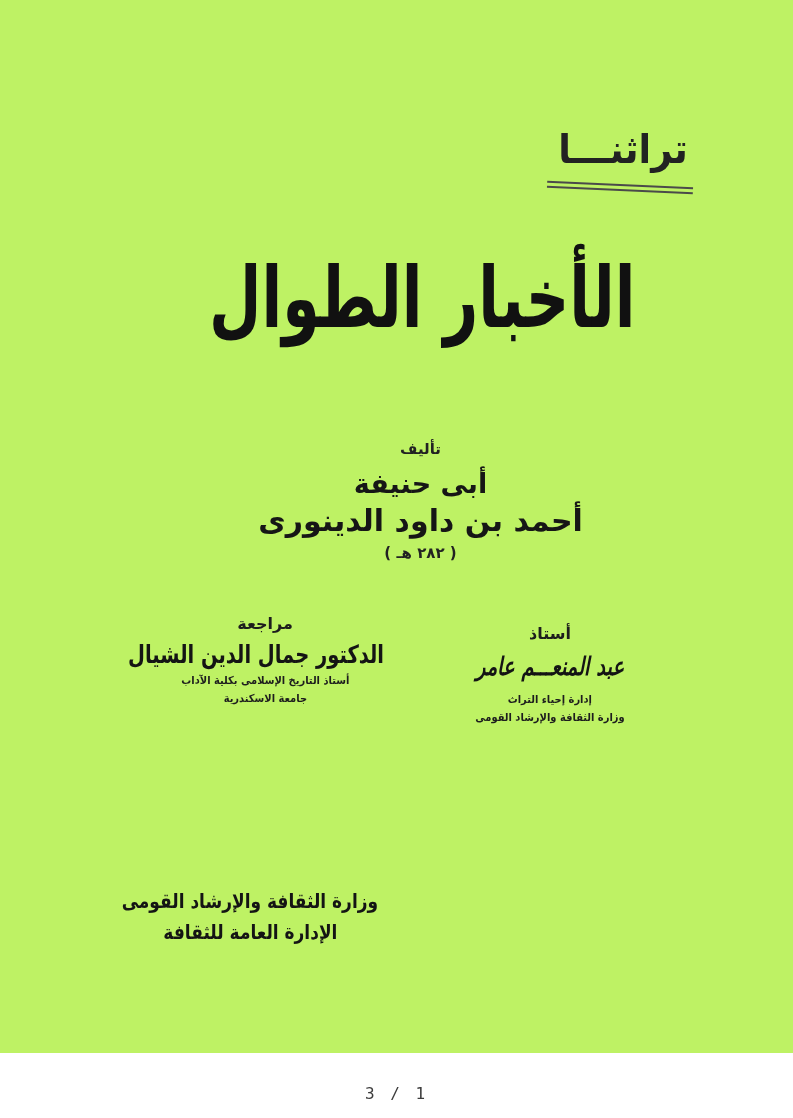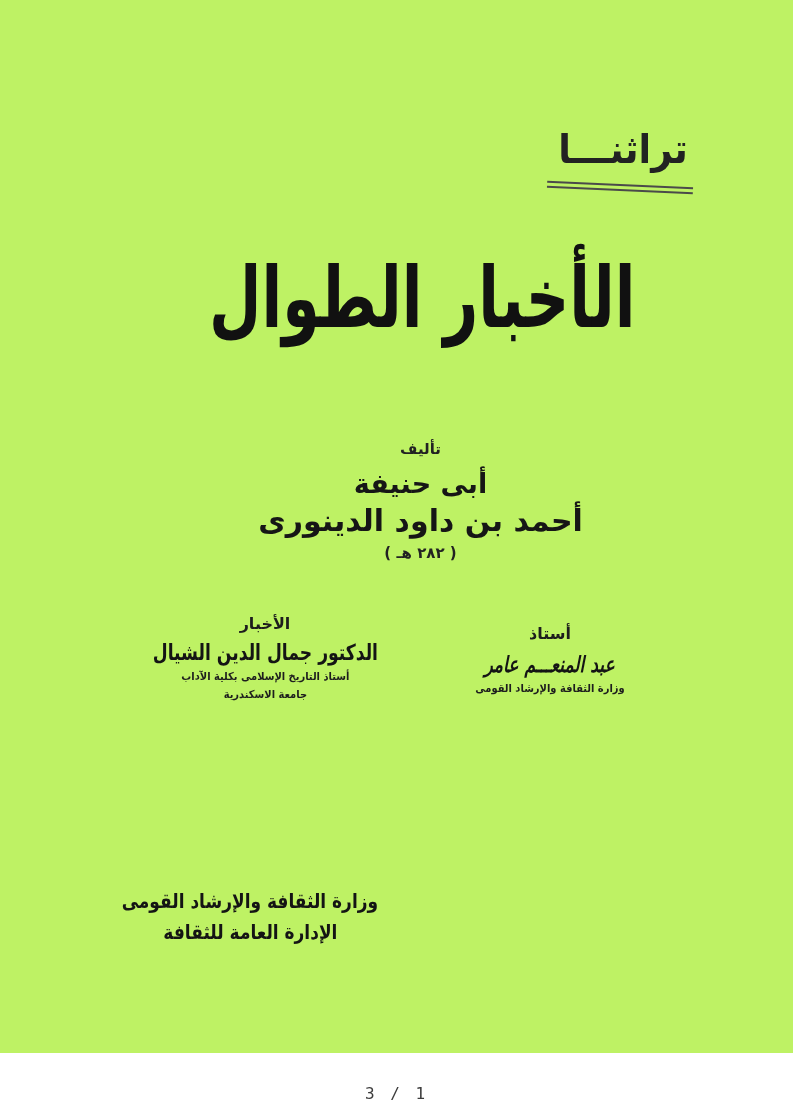--- a/index.html
+++ b/index.html
@@ -73,21 +73,21 @@
   .byline-label { font-size: 15px; font-weight: bold; color: #222; }
   .author-kunya { margin-top: 10px; font-size: 27px; font-weight: bold; color: #161616; }
   .author-name  { margin-top: 4px; font-size: 30px; font-weight: bold; color: #161616; letter-spacing: -1px; }
   .author-year  { margin-top: 6px; font-size: 15px; font-weight: bold; color: #222; letter-spacing: 1px; }
 
   
   .credit-col { position: absolute; text-align: center; }
   .credit-col.editor   { top: 624px; left: 425px; width: 250px; }
   .credit-col.reviewer { top: 614px; left: 110px; width: 310px; }
   .credit-label { font-size: 16px; font-weight: bold; color: #1d1d1d; }
-  .credit-name  { margin-top: 7px; font-size: 22px; font-weight: bold; color: #141414; white-space: nowrap; }
+  .credit-name  { margin-top: 7px; font-size: 25px; font-weight: bold; color: #141414; white-space: nowrap; }
   .credit-name span { display:inline-block; transform: scaleX(0.78); transform-origin:center; letter-spacing:-1px; }
   .credit-line  { margin-top: 5px; font-size: 11px; font-weight: bold; color: #1d1d1d; white-space: nowrap; }
   .credit-line span { display:inline-block; transform: scaleX(0.9); transform-origin:center; }
   .credit-col.editor .credit-name { margin-top: 9px; font-style: italic; }
   .credit-col.editor .credit-line1 { margin-top: 12px; }
 
   
   .publisher {
     position: absolute;
     top: 886px;
@@ -134,27 +134,30 @@
     <div class="author-kunya">أبى حنيفة</div>
     <div class="author-name">أحمد بن داود الدينورى</div>
     <div class="author-year rtl">( ٢٨٢ هـ )</div>
   </div>
 
   <div class="credit-col editor rtl">
     <div class="credit-label">أستاذ</div>
     <div class="credit-name">
       <span>عبد المنعـــم عامر</span>
     </div>
+    <div class="credit-line credit-line1">
+      <span>إدارة إحياء التراث</span>
+    </div>
     <div class="credit-line">
       <span>وزارة الثقافة والإرشاد القومى</span>
     </div>
   </div>
 
   <div class="credit-col reviewer rtl">
-    <div class="credit-label">الأخبار</div>
+    <div class="credit-label">مراجعة</div>
     <div class="credit-name">
       <span>الدكتور جمال الدين الشيال</span>
     </div>
     <div class="credit-line">
       <span>أستاذ التاريخ الإسلامى بكلية الآداب</span>
     </div>
     <div class="credit-line">
       <span>جامعة الاسكندرية</span>
     </div>
   </div>

